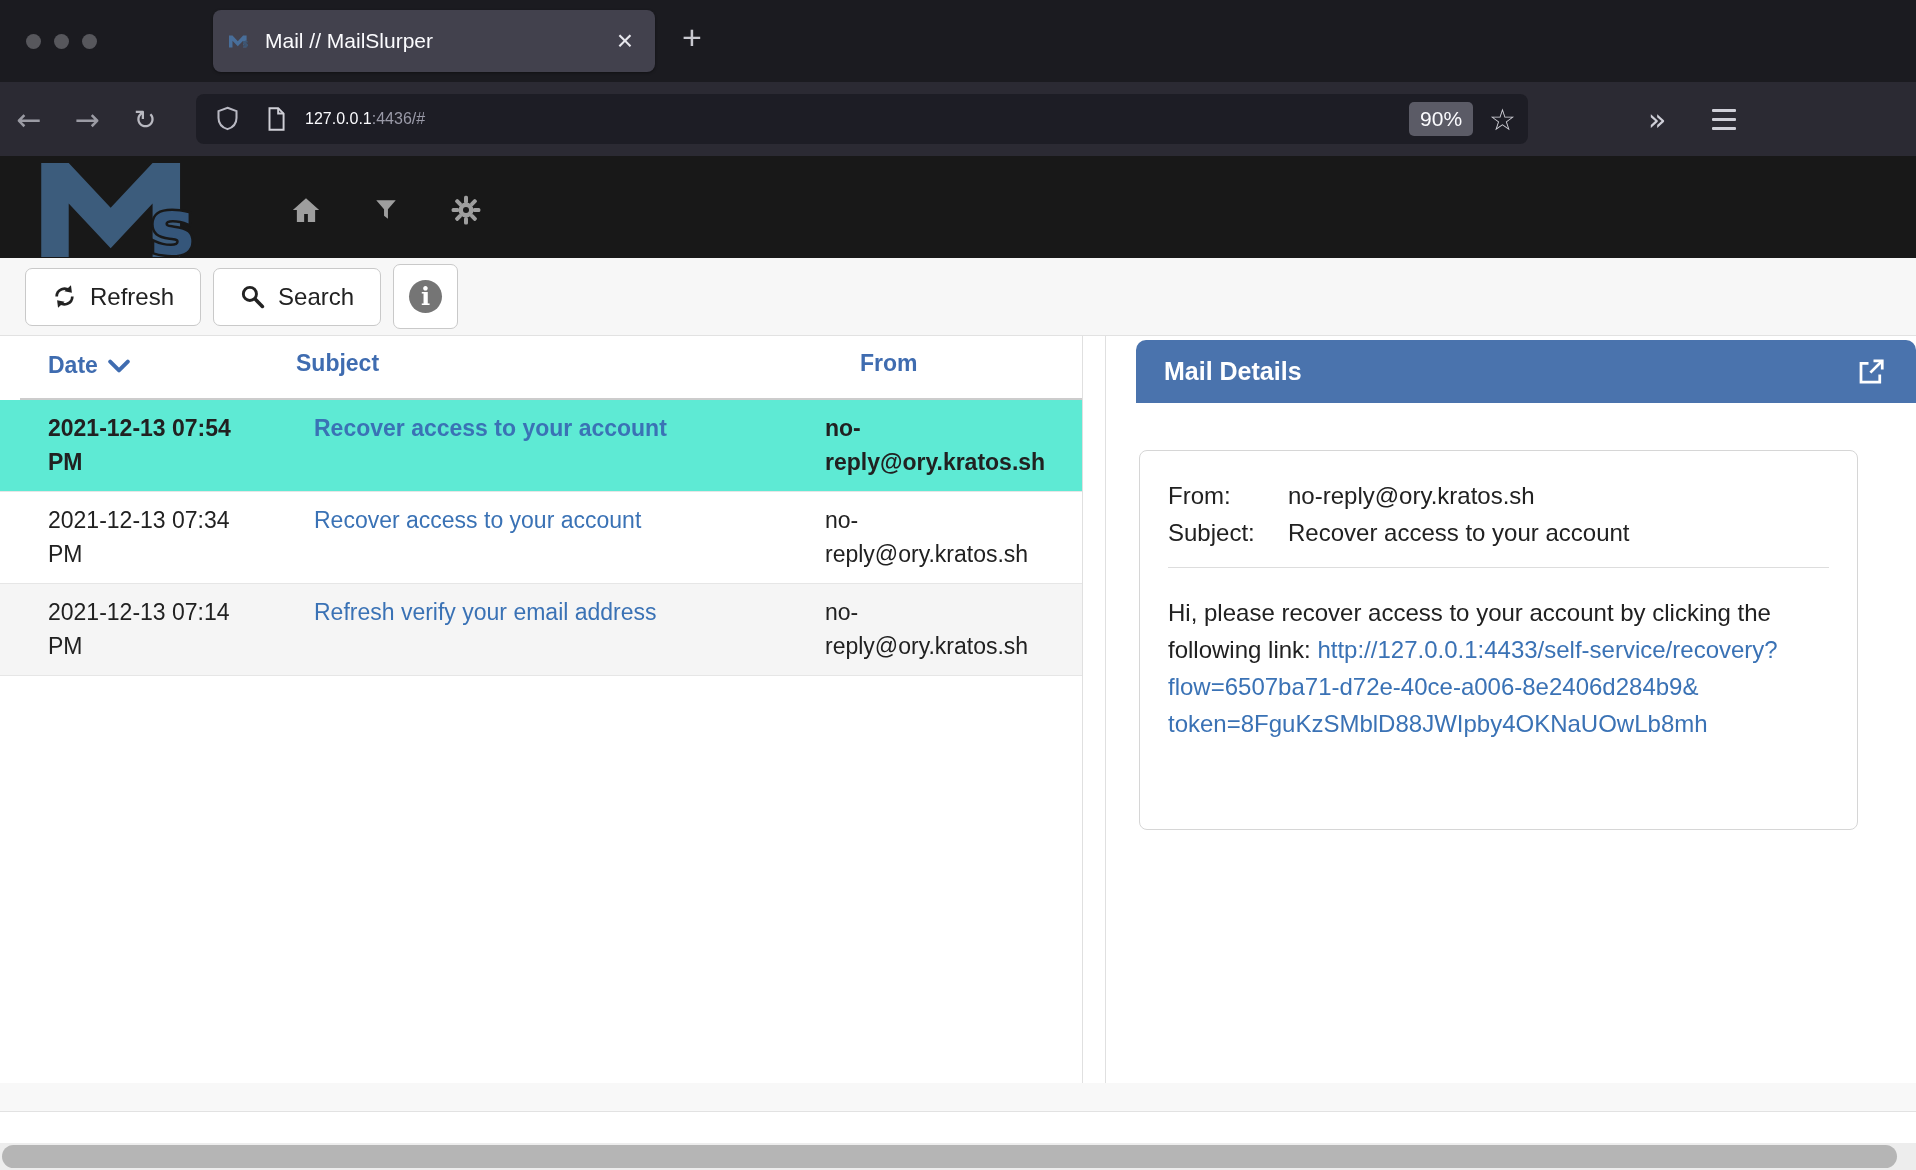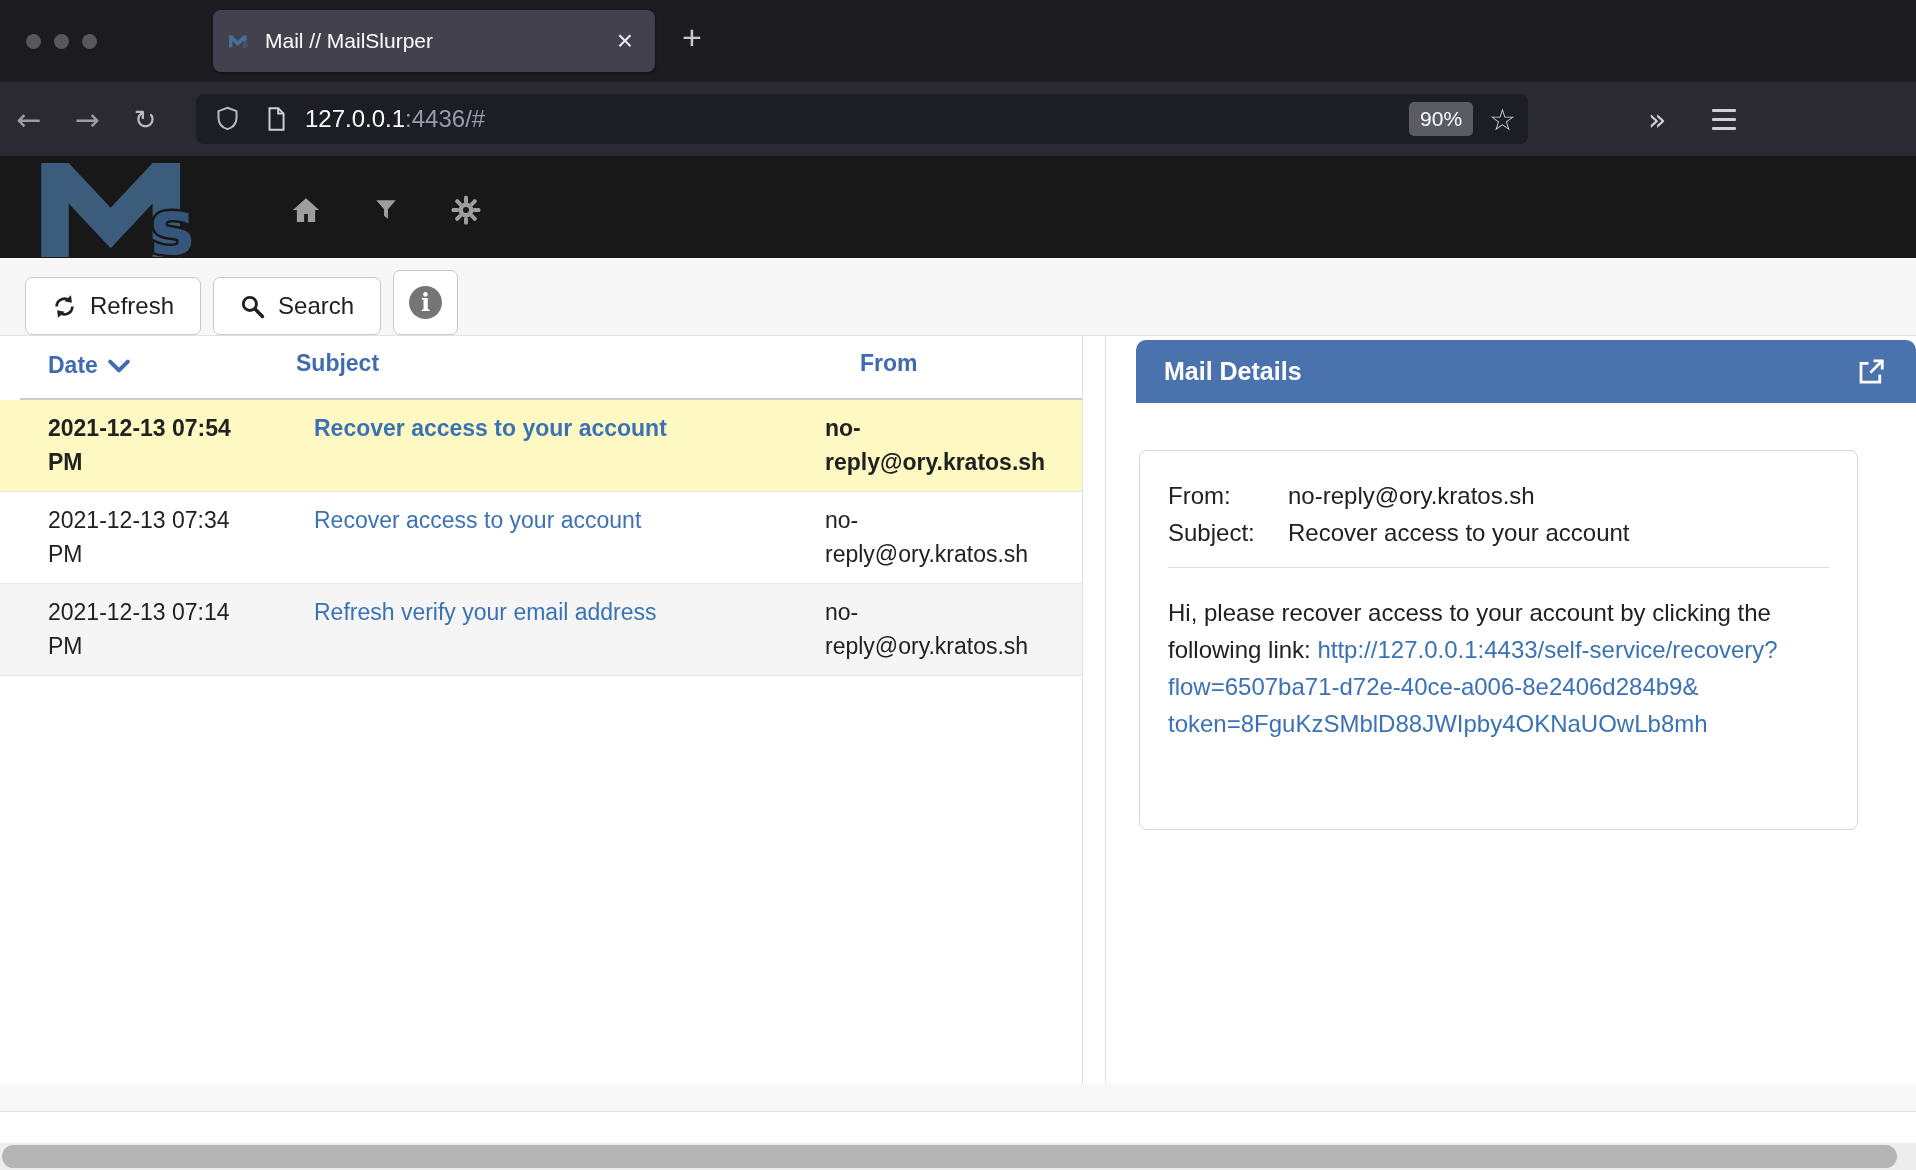--- a/index.html
+++ b/index.html
@@ -16,37 +16,37 @@
   .tab-title { color:#fbfbfe; font-size:21px; flex:1; white-space:nowrap; overflow:hidden; }
   .tab-close { color:#e8e8ee; font-size:28px; line-height:1; padding:0 6px; cursor:default; }
   .newtab { position:absolute; left:682px; top:18px; color:#c9c9d0; font-size:34px; font-weight:300; }
 
   .navbar { height:74px; background:#2b2a33; display:flex; align-items:center; }
   .nav-ic { color:#9b9ba4; font-size:30px; width:58px; text-align:center; font-family:"DejaVu Sans",sans-serif; }
   .nav-ic.reload { color:#b9b9c1; font-size:27px; }
   .urlbar { margin-left:22px; width:1332px; height:50px; background:#1d1d25; border-radius:8px;
     display:flex; align-items:center; padding:0 12px 0 18px; }
   .urlbar svg { flex:none; }
-  .url-text { flex:1; font-size:24px; margin-left:16px; white-space:nowrap; overflow:hidden; }
+  .url-text { flex:1; font-size:16px; margin-left:16px; white-space:nowrap; overflow:hidden; }
   .url-host { color:#fbfbfe; } .url-rest { color:#9a9aa8; }
   .zoom-badge { background:#5b5b66; color:#fbfbfe; font-size:21px; padding:5px 11px; border-radius:5px; margin-right:16px; }
   .star { color:#d0d0d7; font-size:30px; font-family:"DejaVu Sans",sans-serif; }
   .overflow-ic { color:#cfcfd8; font-size:30px; margin-left:120px; letter-spacing:-2px; font-family:"DejaVu Sans",sans-serif; }
   .menu-ic { margin-left:48px; margin-right:30px; display:flex; flex-direction:column; gap:6px; }
   .menu-ic i { display:block; width:24px; height:3px; background:#cfcfd8; border-radius:1px; }
 
   
   .ms-header { height:102px; background:#181818; display:flex; align-items:center; }
   .ms-logo { margin:6px 0 0 33px; height:94px; width:190px; }
   .ms-nav { display:flex; align-items:center; gap:52px; margin-left:68px; margin-top:6px; }
   .ms-nav svg { display:block; }
 
   
   .app-toolbar { height:78px; background:#f7f7f7; border-bottom:1px solid #e2e2e2;
-    display:flex; align-items:flex-end; padding:0 13px 0 25px; }
+    display:flex; align-items:center; padding:0 13px 0 25px; }
   .btn { height:58px; background:#fff; border:1px solid #c9c9c9; border-radius:7px;
     display:inline-flex; align-items:center; gap:13px; padding:0 26px; font-size:24px; color:#212121; }
   .btn + .btn { margin-left:12px; }
   .btn-info { margin-left:auto; width:65px; height:65px; justify-content:center; padding:0; gap:0; }
   .info-circle { width:33px; height:33px; border-radius:50%; background:#757575; color:#fff;
     font-family:"DejaVu Serif",serif; font-weight:bold; font-size:24px; display:flex; align-items:center; justify-content:center; }
 
   
   .content { height:747px; display:flex; }
   .list-panel { width:1083px; border-right:1px solid #e0e0e0; background:#fff; }
@@ -57,21 +57,21 @@
     padding:14px 28px 0 48px; margin-left:20px; padding-left:28px; border-bottom:2px solid #ccc;
     font-size:23px; font-weight:bold; color:#3f6cb0; }
   .list-header .hdr-date { display:flex; align-items:flex-start; gap:10px; padding-top:2px; }
   .list-header .hdr-from { padding-left:71px; }
   .sort-chevron { margin-top:7px; }
 
   .mail-row { display:grid; grid-template-columns:236px 481px 1fr; column-gap:30px;
     padding:11px 28px 11px 48px; font-size:23px; line-height:34px; color:#212121;
     border-bottom:1px solid #e6e6e6; min-height:92px; }
   .mail-row:first-of-type { border-top:1px solid #e6e6e6; margin-top:49px; }
-  .mail-row.selected { background:#fef9c3; font-weight:bold; }
+  .mail-row.selected { background:#5eead4; font-weight:bold; }
   .mail-row.stripe { background:#f5f5f5; }
   .cell-date { padding-right:26px; }
   .cell-from { overflow-wrap:break-word; }
   .subject-link { color:#3a72b5; text-decoration:none; }
 
   .details-header { margin:4px 0 0 30px; height:63px; background:#4a73ad; border-radius:10px 10px 0 0;
     display:flex; align-items:center; padding:0 30px 0 28px; }
   .details-title { color:#fff; font-size:25px; font-weight:bold; flex:1; }
 
   .details-card { margin:47px 57px 0 33px; width:719px; min-height:380px; background:#fff;

